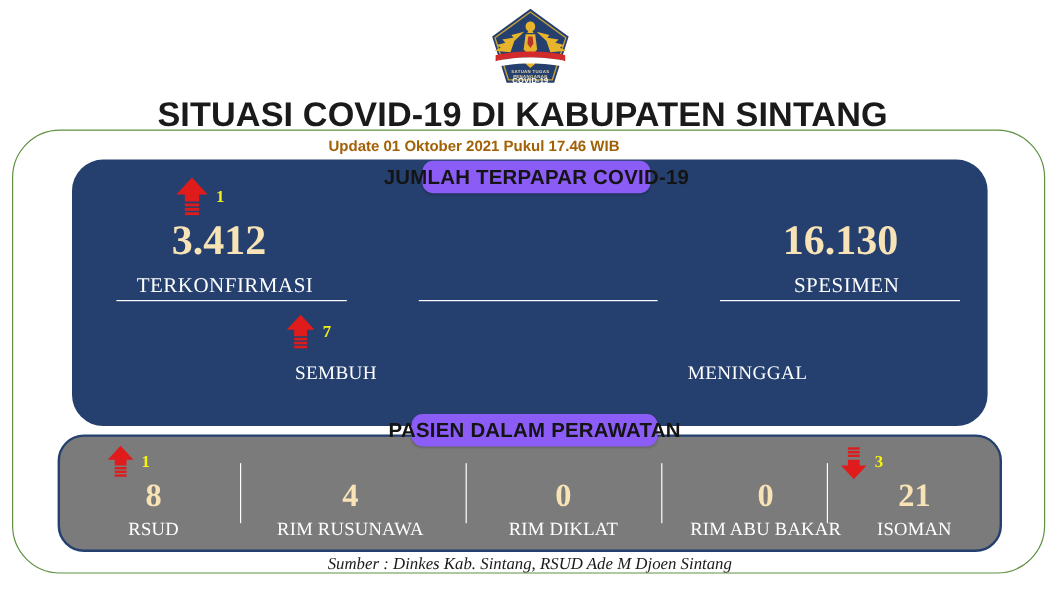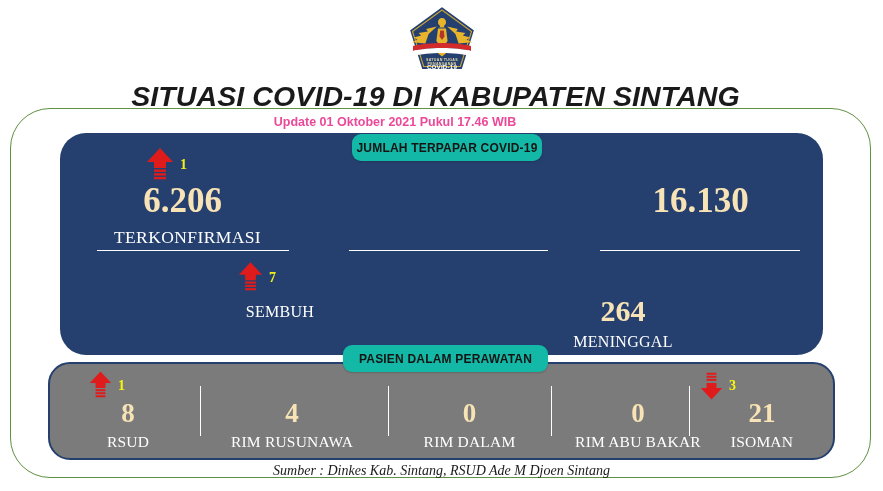--- a/index.html
+++ b/index.html
@@ -30,46 +30,45 @@
   }
   .logo{width:72px;height:70px;display:block;}
 
   .title{
     position:absolute;left:0;top:80px;width:871px;
     text-align:center;
     font-size:28.5px;font-weight:bold;
     letter-spacing:.1px;
     color:#1a1a1a;
     font-family:"Liberation Sans",sans-serif;
-    font-style:italic;
   }
   .subtitle{
     position:absolute;left:0;top:115px;width:790px;
     text-align:center;
     font-size:12.5px;font-weight:600;
-    color:#ec4899;
+    color:#a16207;
   }
 
   
   .blue-panel{
     position:absolute;
     left:60px;top:133px;
     width:763px;height:222px;
     background:#25406e;
     border-radius:26px;
   }
 
   
   .pill{
     position:absolute;
-    background:#14b8a6;
+    background:#8b5cf6;
     border-radius:9px;
     height:27px;
     display:flex;align-items:center;justify-content:center;
-    font-size:12px;font-weight:bold;
+    font-size:17px;font-weight:bold;
     color:#141414;
     letter-spacing:.2px;
     box-shadow:0 1px 2px rgba(0,0,0,.18);
     white-space:nowrap;
   }
   .pill-top{left:352px;top:134px;width:190px;}
   .pill-bottom{left:343px;top:345px;width:205px;}
 
   
   .cell{position:absolute;text-align:center;}
@@ -177,47 +176,47 @@
   <div class="delta" style="left:146px;top:148px;">
     <svg class="arrow" width="28" height="34" viewBox="0 0 28 34">
       <path d="M14 0 L27 14 H20 V20 H8 V14 H1 Z" fill="#e01b1b"></path>
       <rect x="8" y="21.5" width="12" height="2.4" fill="#e01b1b"></rect>
       <rect x="8" y="25.2" width="12" height="2.4" fill="#e01b1b"></rect>
       <rect x="8" y="28.9" width="12" height="2.4" fill="#e01b1b"></rect>
     </svg>
     <span class="delta-num">1</span>
   </div>
   <div class="cell" style="left:60px;top:183px;width:245px;">
-    <div class="num num-top">6.206</div>
+    <div class="num num-top">3.412</div>
     <div class="lbl lbl-top">TERKONFIRMASI</div>
   </div>
   <div class="underline" style="left:97px;top:250px;width:192px;"></div>
 
   <div class="underline" style="left:349px;top:250px;width:199px;"></div>
 
   <div class="cell" style="left:578px;top:183px;width:245px;">
     <div class="num num-top">16.130</div>
+    <div class="lbl lbl-top">SPESIMEN</div>
   </div>
   <div class="underline" style="left:600px;top:250px;width:200px;"></div>
 
   <div class="delta" style="left:238px;top:262px;">
     <svg class="arrow" width="25" height="31" viewBox="0 0 28 34">
       <path d="M14 0 L27 14 H20 V20 H8 V14 H1 Z" fill="#e01b1b"></path>
       <rect x="8" y="21.5" width="12" height="2.4" fill="#e01b1b"></rect>
       <rect x="8" y="25.2" width="12" height="2.4" fill="#e01b1b"></rect>
       <rect x="8" y="28.9" width="12" height="2.4" fill="#e01b1b"></rect>
     </svg>
     <span class="delta-num">7</span>
   </div>
   <div class="cell" style="left:170px;top:296px;width:220px;">
     <div class="lbl lbl-mid">SEMBUH</div>
   </div>
 
   <div class="cell" style="left:513px;top:296px;width:220px;">
-    <div class="num num-mid">264</div>
     <div class="lbl lbl-mid">MENINGGAL</div>
   </div>
 
   <div class="gray-panel"></div>
 
   <div class="pill pill-bottom">PASIEN DALAM PERAWATAN</div>
 
   <div class="delta" style="left:89px;top:371px;">
     <svg class="arrow" width="23" height="29" viewBox="0 0 28 34">
       <path d="M14 0 L27 14 H20 V20 H8 V14 H1 Z" fill="#e01b1b"></path>
@@ -234,21 +233,21 @@
   <div class="divider" style="left:200px;top:386px;height:50px;"></div>
 
   <div class="cell" style="left:207px;top:400px;width:170px;">
     <div class="num num-g">4</div>
     <div class="lbl lbl-g">RIM RUSUNAWA</div>
   </div>
   <div class="divider" style="left:388px;top:386px;height:50px;"></div>
 
   <div class="cell" style="left:397px;top:400px;width:145px;">
     <div class="num num-g">0</div>
-    <div class="lbl lbl-g">RIM DALAM</div>
+    <div class="lbl lbl-g">RIM DIKLAT</div>
   </div>
   <div class="divider" style="left:551px;top:386px;height:50px;"></div>
 
   <div class="cell" style="left:552px;top:400px;width:172px;">
     <div class="num num-g">0</div>
     <div class="lbl lbl-g">RIM ABU BAKAR</div>
   </div>
   <div class="divider" style="left:689px;top:386px;height:50px;"></div>
 
   <div class="delta" style="left:700px;top:371px;">

